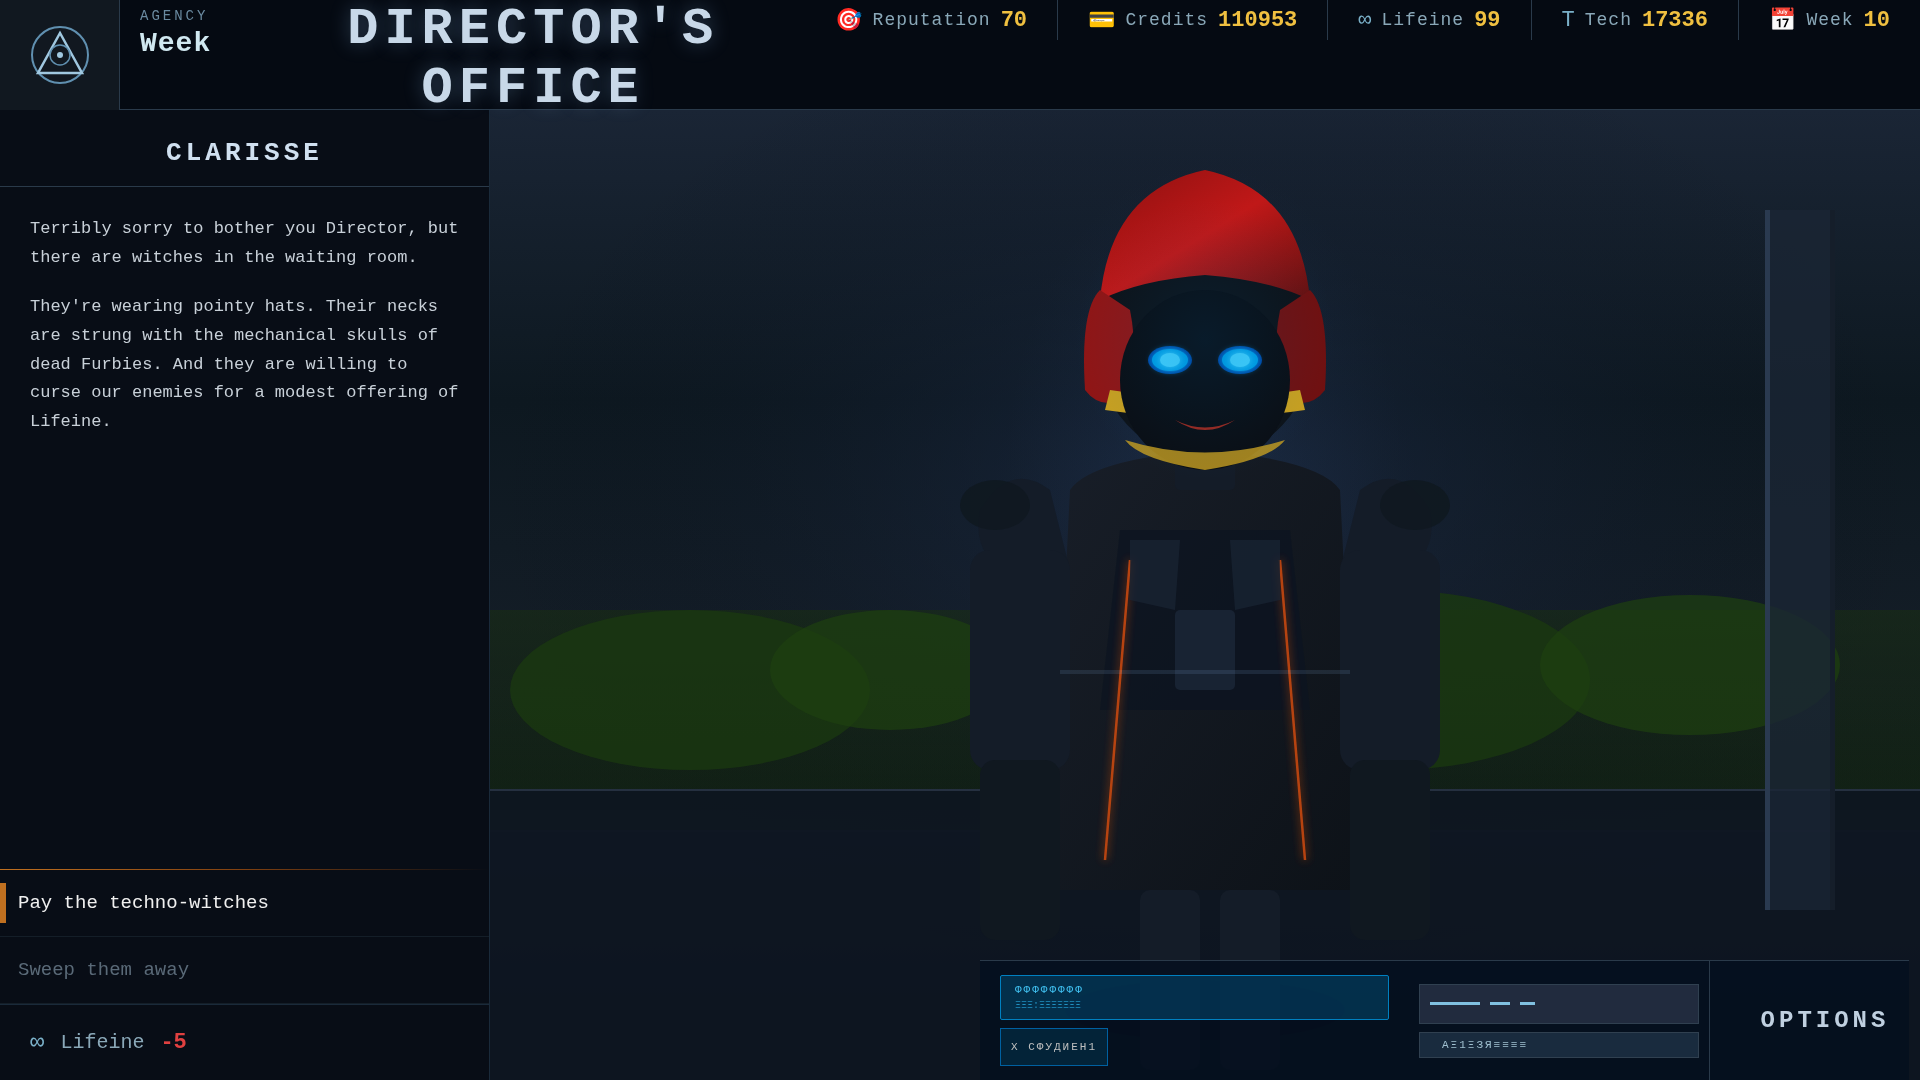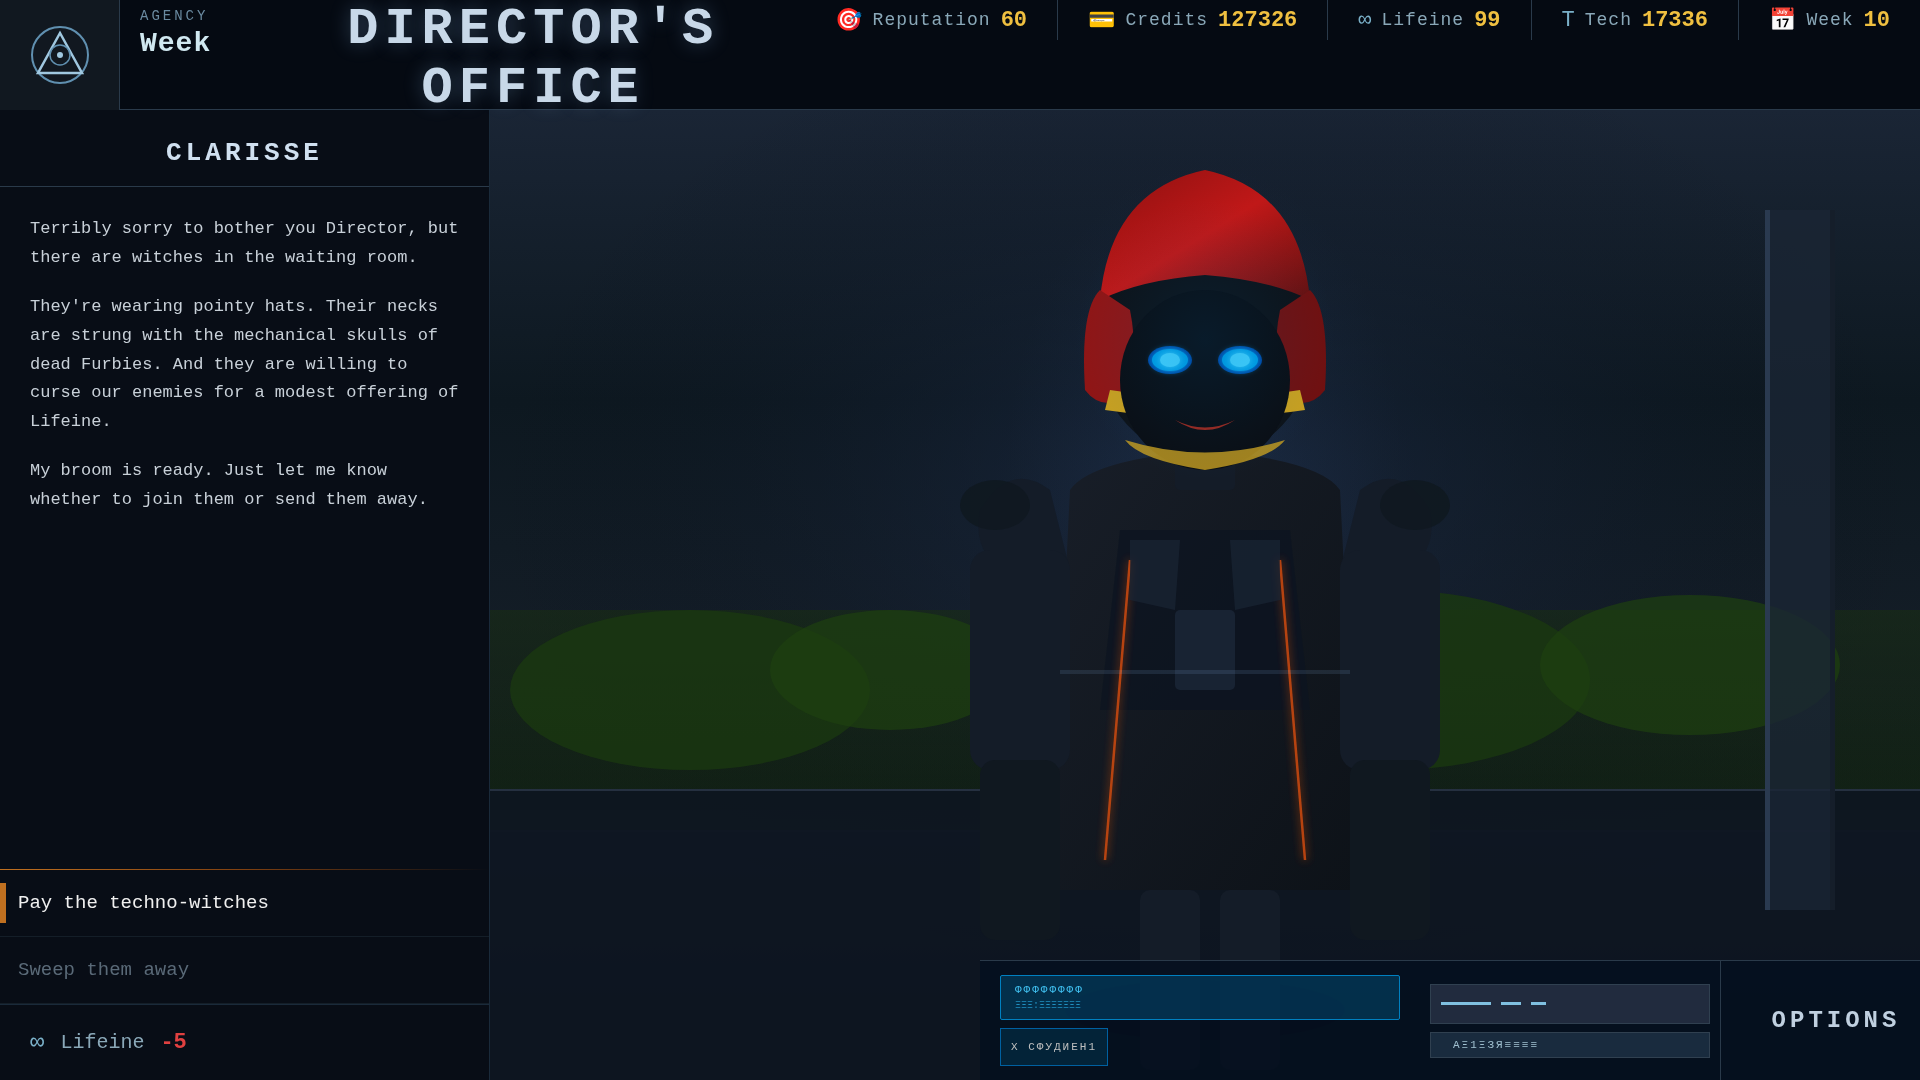--- a/index.html
+++ b/index.html
@@ -257,21 +257,21 @@
       height: 250px;
       background: linear-gradient(180deg, #1a2535, #0d1520);
       border-top: 2px solid #253040;
     }
 
     
     .bottom-hud {
       position: absolute;
       bottom: 0;
       left: 490px;
-      right: 0;
+      right: 11px;
       height: 120px;
       background: rgba(5, 15, 30, 0.85);
       border-top: 1px solid #2a3a4a;
       display: flex;
       align-items: center;
     }
 
     .hud-left {
       flex: 1;
       padding: 10px 20px;
@@ -383,29 +383,29 @@
     <div class="agency-name">Week</div>
   </div>
 
   <div class="header-title">DIRECTOR'S OFFICE</div>
 
   <div class="stats-bar">
 
     <div class="stat-item">
       <span class="stat-icon">🎯</span>
       <span class="stat-label">Reputation</span>
-      <span class="stat-value">60</span>
+      <span class="stat-value">70</span>
     </div>
 
     <div class="stat-divider"></div>
 
     <div class="stat-item">
       <span class="stat-icon">💳</span>
       <span class="stat-label">Credits</span>
-      <span class="stat-value">127326</span>
+      <span class="stat-value">110953</span>
     </div>
 
     <div class="stat-divider"></div>
 
     <div class="stat-item">
       <span class="stat-icon">∞</span>
       <span class="stat-label">Lifeine</span>
       <span class="stat-value">99</span>
     </div>
 
@@ -428,21 +428,20 @@
   </div>
 </div>
 
 <div class="left-panel">
 
   <div class="character-name">CLARISSE</div>
 
   <div class="dialogue-text">
     <p>Terribly sorry to bother you Director, but there are witches in the waiting room.</p>
     <p>They're wearing pointy hats. Their necks are strung with the mechanical skulls of dead Furbies. And they are willing to curse our enemies for a modest offering of Lifeine.</p>
-    <p>My broom is ready. Just let me know whether to join them or send them away.</p>
   </div>
 
   <div class="dialogue-divider"></div>
 
   <div class="choices-section">
 
     <div class="choice-item active">
       <div class="choice-indicator"></div>
       <span>Pay the techno-witches</span>
     </div>

